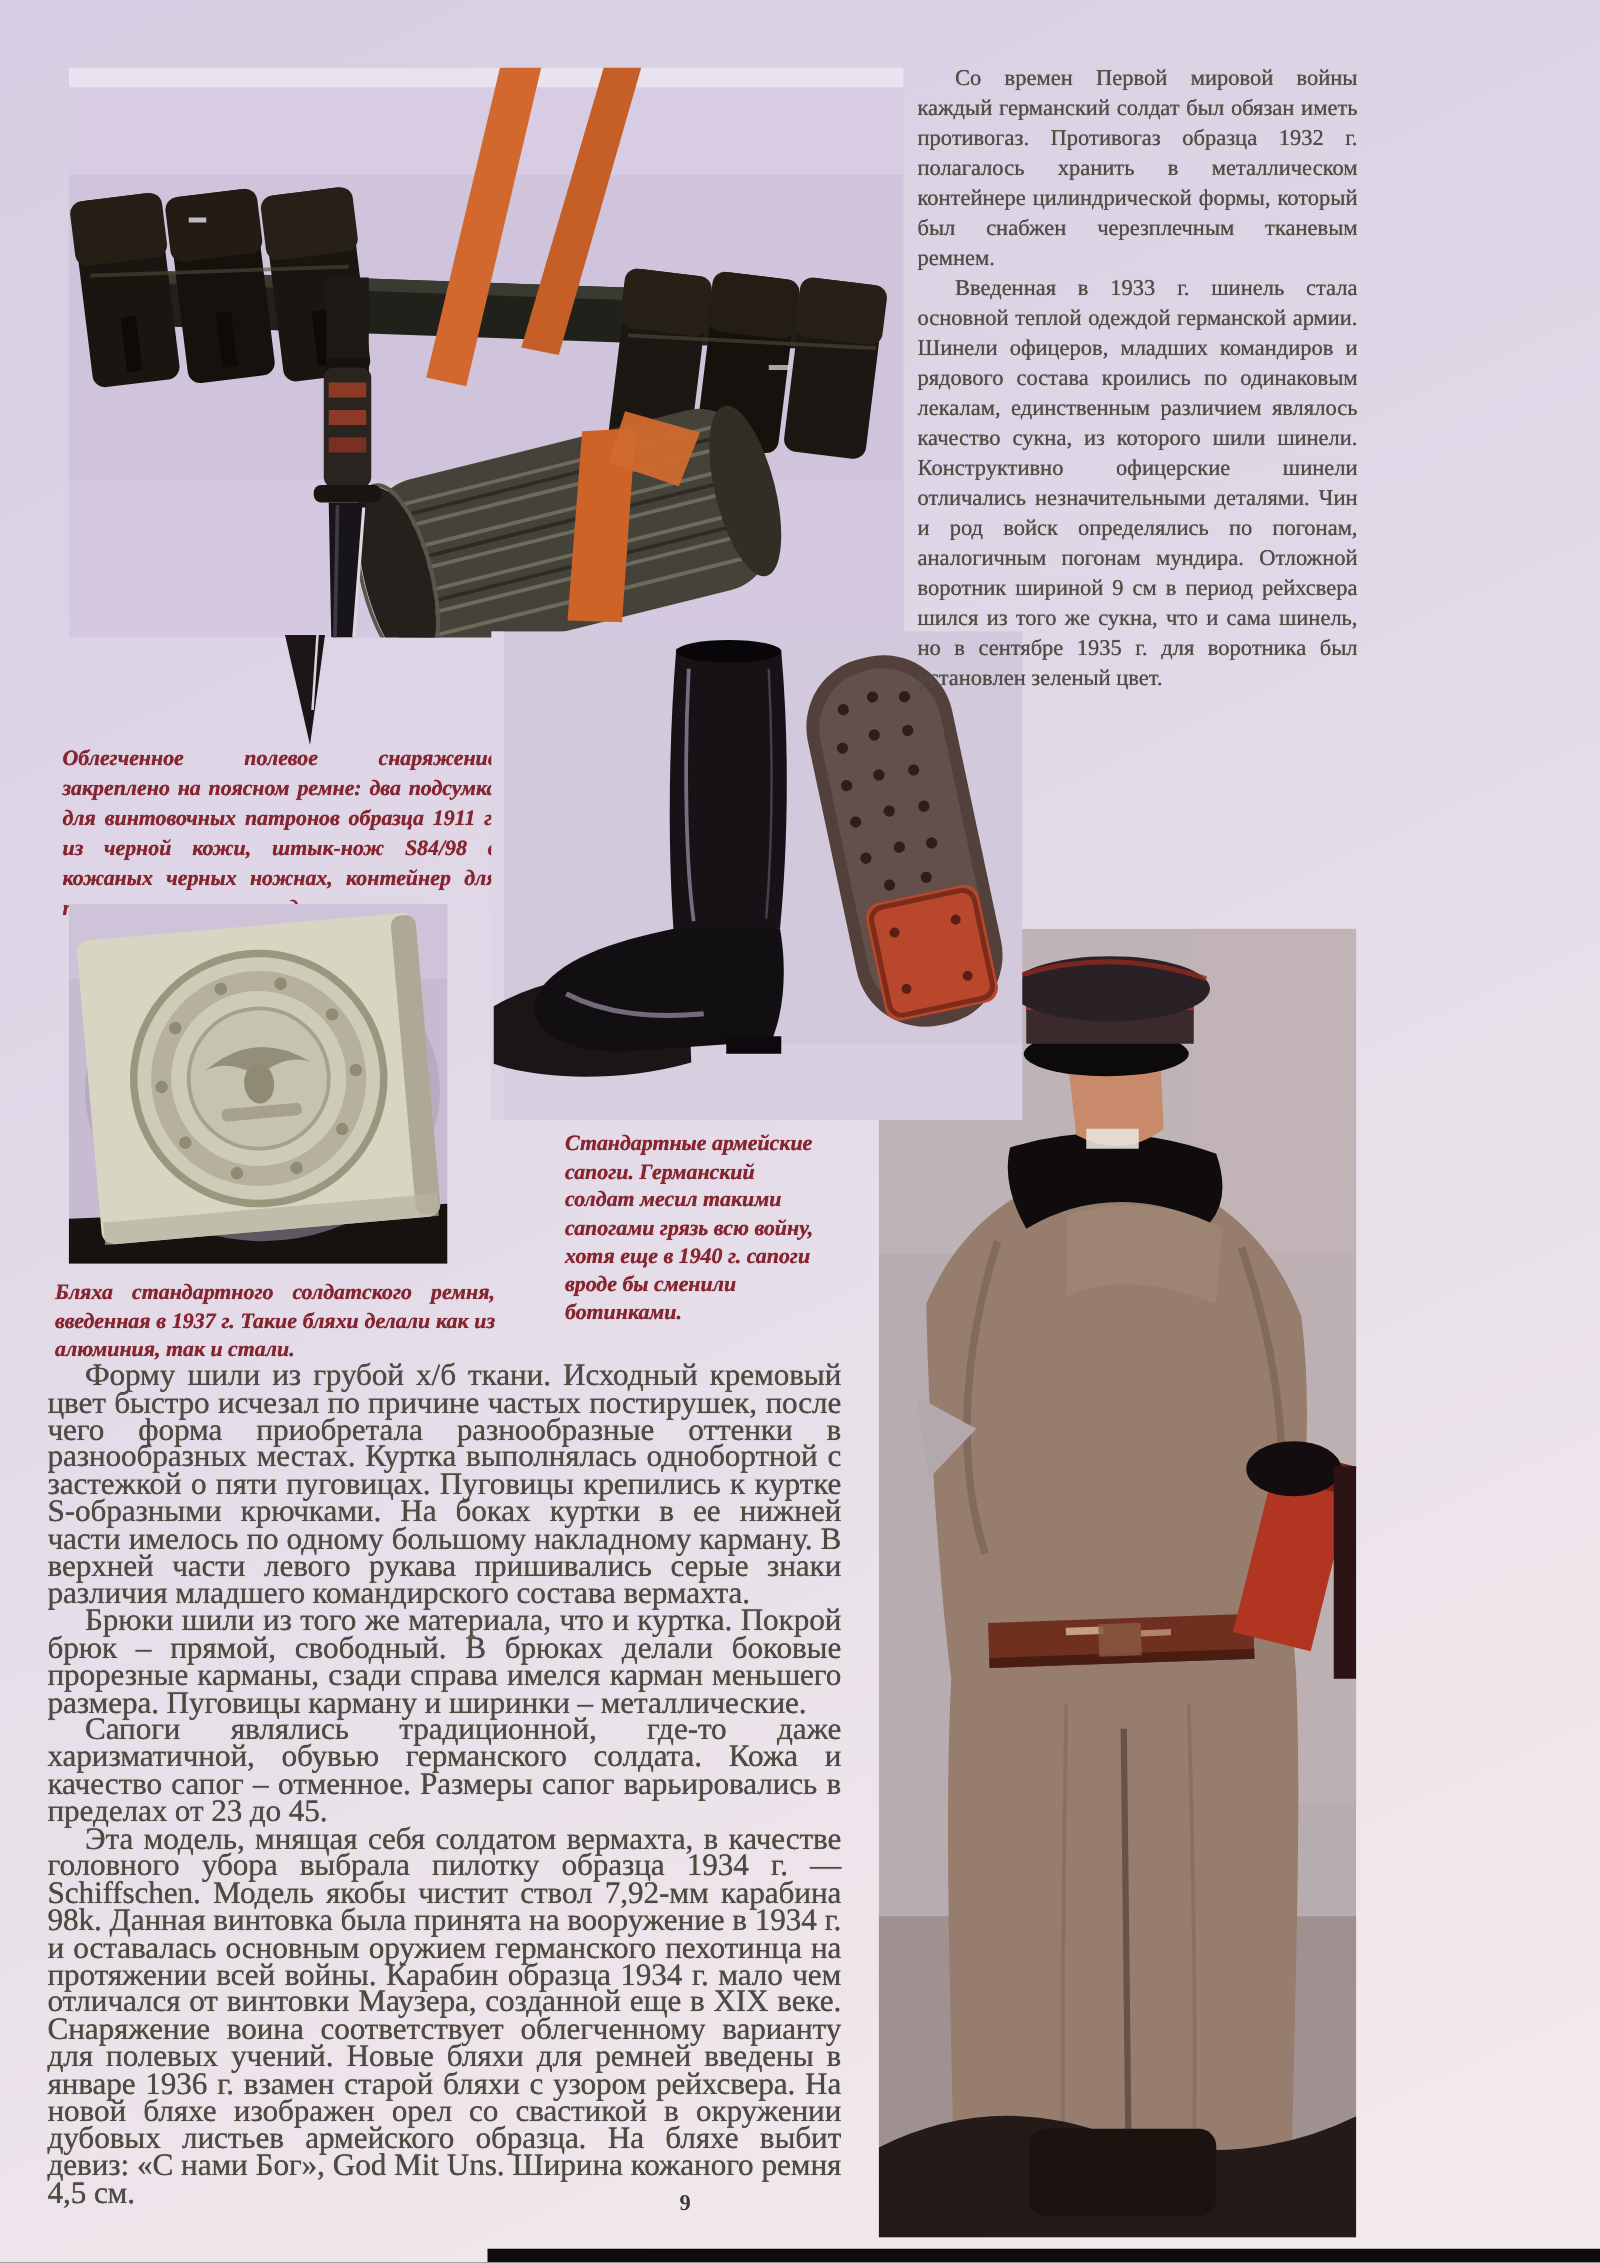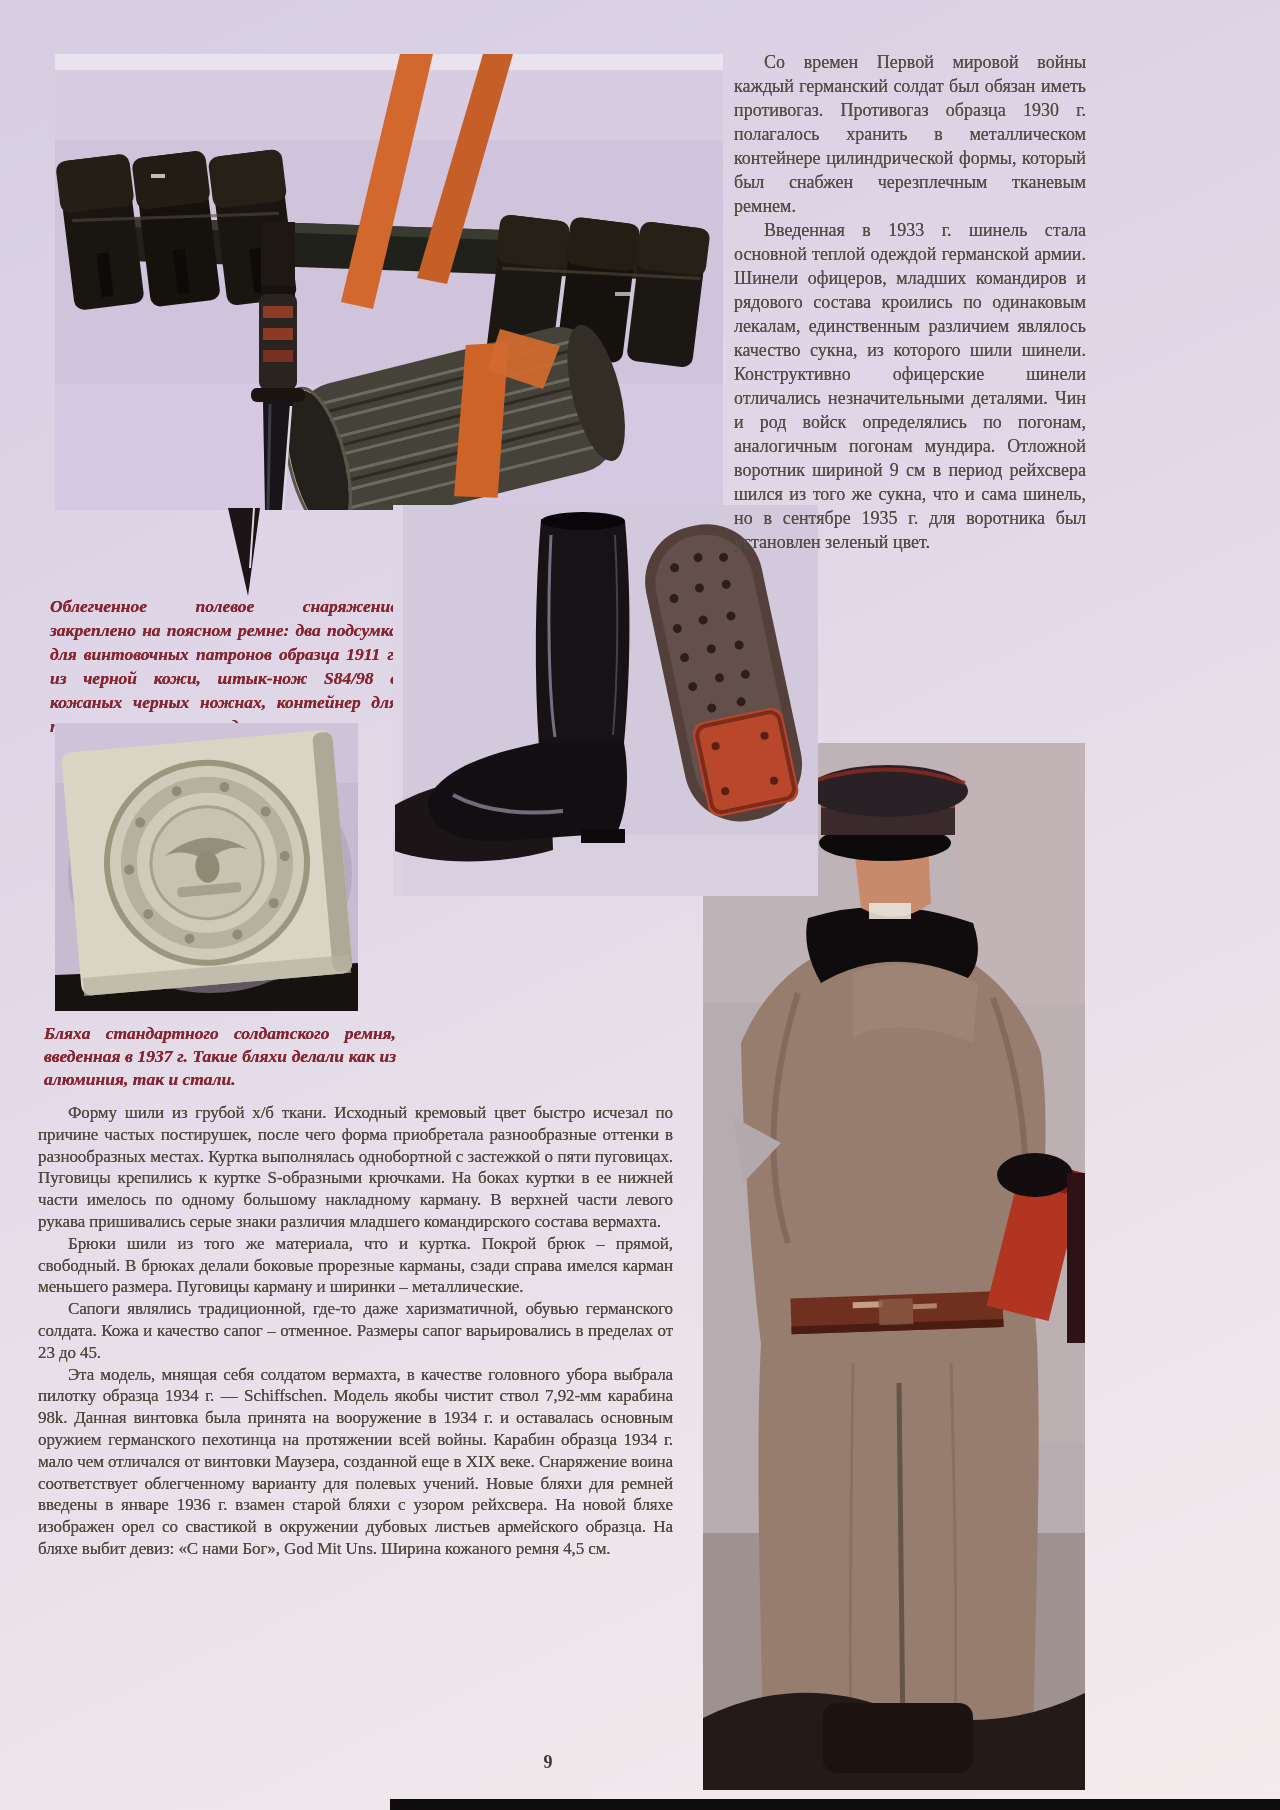--- a/index.html
+++ b/index.html
@@ -20,22 +20,22 @@
   .cap-buckle{left:44px;top:1022px;width:352px;line-height:23px;}
   .cap-boots{left:452px;top:903px;width:202px;line-height:22.5px;text-align:left;}
   .rightcol{position:absolute;left:734px;top:50px;width:352px;
             font-size:18px;line-height:24px;color:#514d45;text-align:justify;
             text-shadow:0 0 .6px #514d45;}
   .rightcol p{margin:0;text-indent:30px;}
   .rightcol p.first{text-indent:0;}
   .rightcol h3{margin:10px 4px 6px;font-size:18px;line-height:23px;font-weight:700;
                color:#931d2c;text-align:center;text-shadow:0 0 .6px #931d2c;}
   .bodycol{position:absolute;left:38px;top:1090px;width:635px;
-           font-size:17px;line-height:21.8px;color:#4e4a41;text-align:justify;
-           letter-spacing:-0.1px;text-shadow:0 0 .6px #4e4a41;margin-top:12px;}
+           font-size:25px;line-height:21.8px;color:#4e4a41;text-align:justify;
+           letter-spacing:-0.1px;text-shadow:0 0 .6px #4e4a41;}
   .bodycol p{margin:0;text-indent:30px;}
   .pagenum{position:absolute;left:528px;top:1752px;width:40px;text-align:center;
            font-weight:700;font-size:18px;color:#3d3a33;}
   .bottom-bar{position:absolute;left:390px;top:1799px;width:890px;height:11px;background:#0e0c0d;}
 </style>
 </head>
 <body>
 
 <div id="page">
 
@@ -239,23 +239,24 @@
         <ellipse cx="190" cy="16" rx="42" ry="9" fill="#080608"></ellipse>
         <path d="M146,238 C98,248 52,262 36,292 C28,318 58,338 108,336 L224,328 C237,298 235,260 231,238 Z" fill="#120f13"></path>
         <rect x="188" y="324" width="44" height="14" fill="#0c0a0c"></rect>
         <path d="M158,30 C154,110 156,190 162,232" stroke="#8f869b" stroke-width="3" fill="none" opacity="0.8"></path>
         <path d="M222,30 C226,110 224,180 220,230" stroke="#655c72" stroke-width="2" fill="none" opacity="0.6"></path>
         <path d="M60,290 C90,306 130,310 170,306" stroke="#9c93a8" stroke-width="4" fill="none" opacity="0.7"></path>
       </g>
     </svg>
   </div>
 
+  <p class="caption cap-boots">Стандартные армейские сапоги. Германский солдат месил такими сапогами грязь всю войну, хотя еще в 1940 г. сапоги вроде бы сменили ботинками.</p>
 
   <div class="rightcol">
-    <p>Со времен Первой мировой войны каждый германский солдат был обязан иметь противогаз. Противогаз образца 1930 г. полагалось хранить в металлическом контейнере цилиндрической формы, который был снабжен черезплечным тканевым ремнем.</p>
+    <p>Со времен Первой мировой войны каждый германский солдат был обязан иметь противогаз. Противогаз образца 1932 г. полагалось хранить в металлическом контейнере цилиндрической формы, который был снабжен черезплечным тканевым ремнем.</p>
     <p>Введенная в 1933 г. шинель стала основной теплой одеждой германской армии. Шинели офицеров, младших командиров и рядового состава кроились по одинаковым лекалам, единственным различием являлось качество сукна, из которого шили шинели. Конструктивно офицерские шинели отличались незначительными деталями. Чин и род войск определялись по погонам, аналогичным погонам мундира. Отложной воротник шириной 9 см в период рейхсвера шился из того же сукна, что и сама шинель, но в сентябре 1935 г. для воротника был установлен зеленый цвет.</p>
   </div>
 
   <div class="bodycol">
     <p>Форму шили из грубой х/б ткани. Исходный кремовый цвет быстро исчезал по причине частых постирушек, после чего форма приобретала разнообразные оттенки в разнообразных местах. Куртка выполнялась однобортной с застежкой о пяти пуговицах. Пуговицы крепились к куртке S-образными крючками. На боках куртки в ее нижней части имелось по одному большому накладному карману. В верхней части левого рукава пришивались серые знаки различия младшего командирского состава вермахта.</p>
     <p>Брюки шили из того же материала, что и куртка. Покрой брюк – прямой, свободный. В брюках делали боковые прорезные карманы, сзади справа имелся карман меньшего размера. Пуговицы карману и ширинки – металлические.</p>
     <p>Сапоги являлись традиционной, где-то даже харизматичной, обувью германского солдата. Кожа и качество сапог – отменное. Размеры сапог варьировались в пределах от 23 до 45.</p>
     <p>Эта модель, мнящая себя солдатом вермахта, в качестве головного убора выбрала пилотку образца 1934 г. — Schiffschen. Модель якобы чистит ствол 7,92-мм карабина 98k. Данная винтовка была принята на вооружение в 1934 г. и оставалась основным оружием германского пехотинца на протяжении всей войны. Карабин образца 1934 г. мало чем отличался от винтовки Маузера, созданной еще в XIX веке. Снаряжение воина соответствует облегченному варианту для полевых учений. Новые бляхи для ремней введены в январе 1936 г. взамен старой бляхи с узором рейхсвера. На новой бляхе изображен орел со свастикой в окружении дубовых листьев армейского образца. На бляхе выбит девиз: «С нами Бог», God Mit Uns. Ширина кожаного ремня 4,5 см.</p>
   </div>
 

